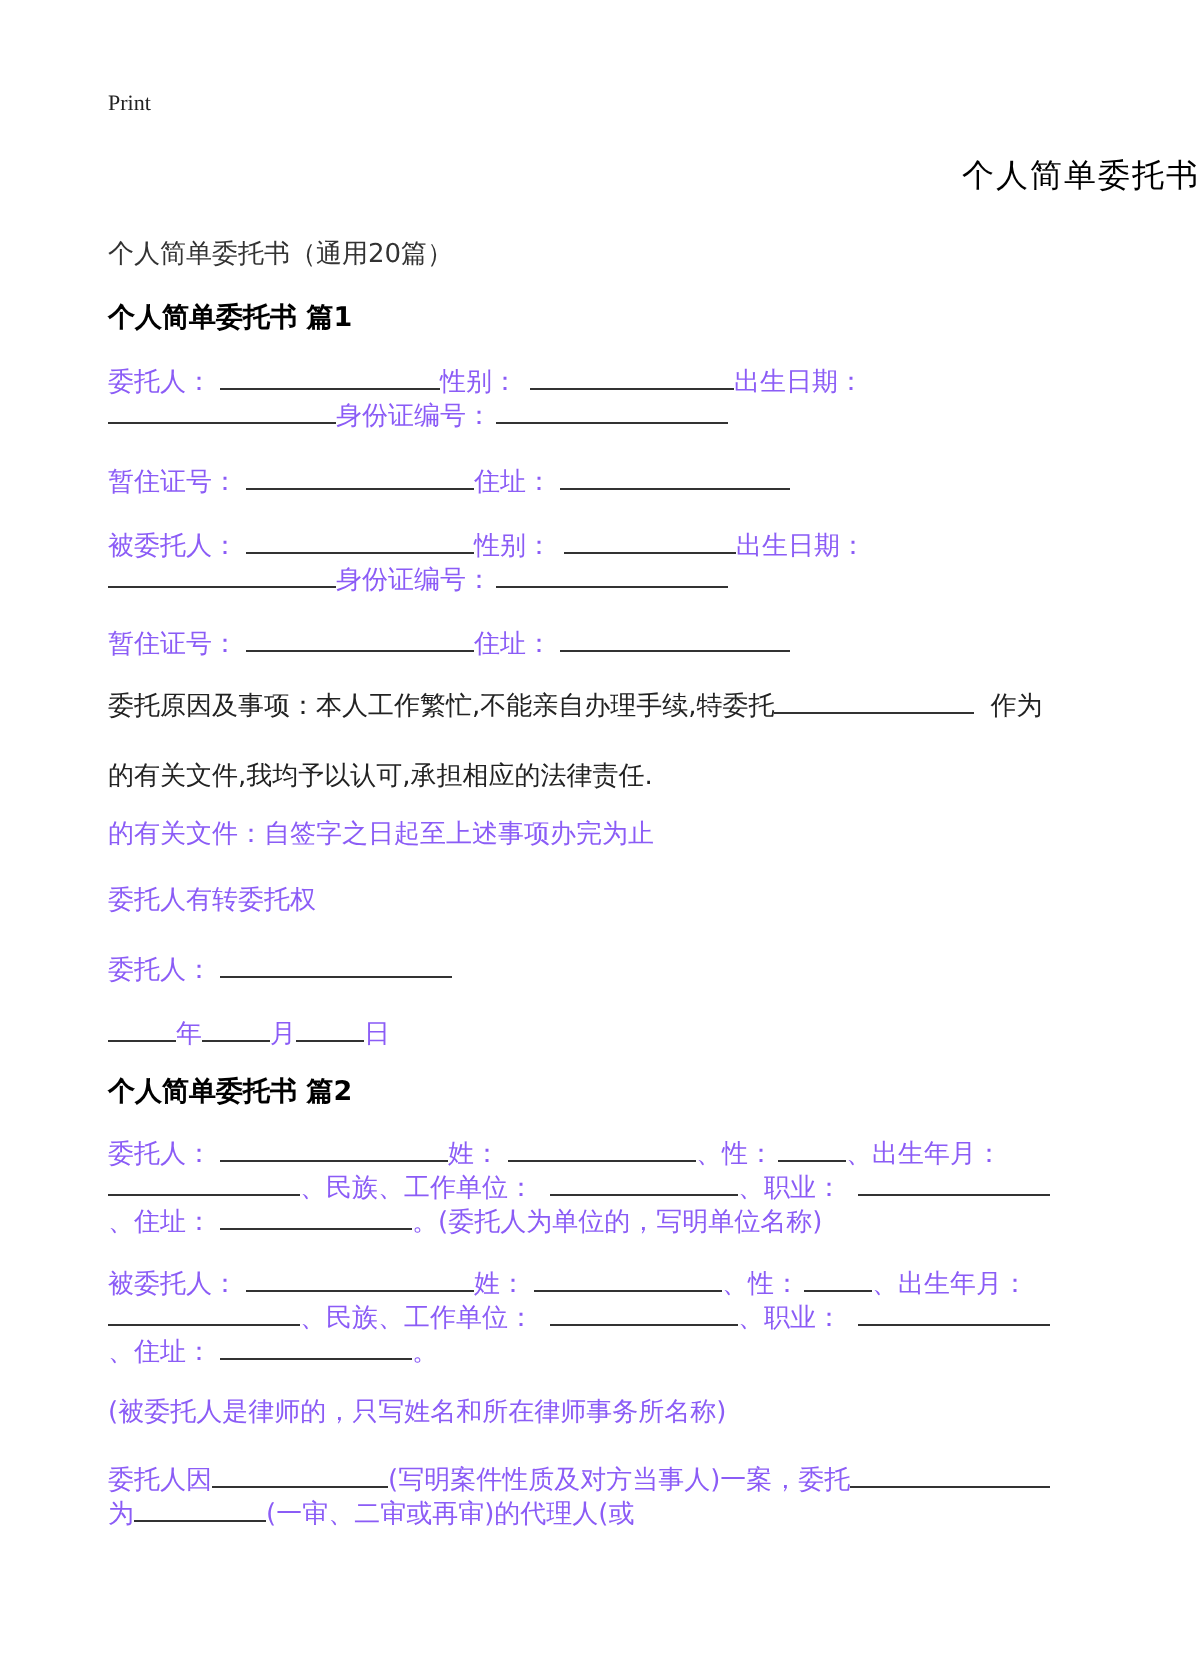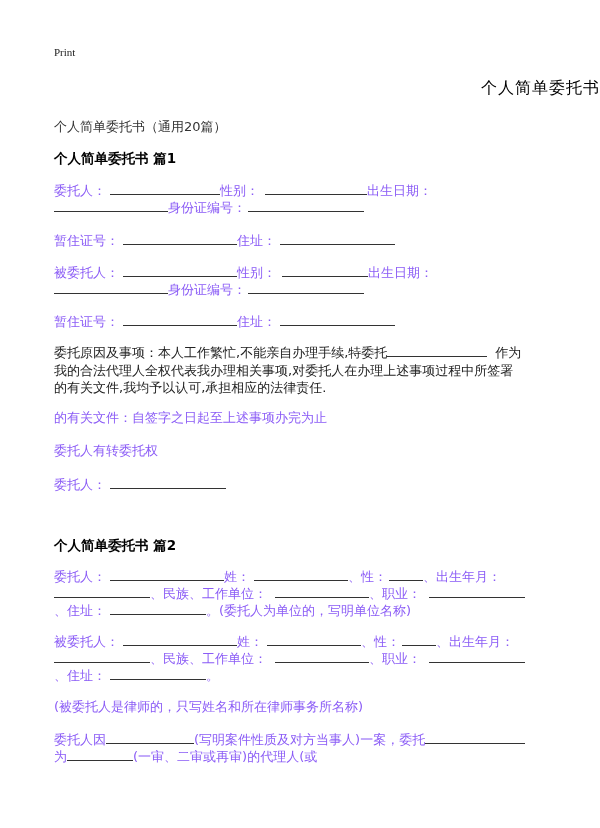--- a/index.html
+++ b/index.html
@@ -64,31 +64,34 @@
   <div class="line" style="top:280px;">
     <span class="blank" style="width:114px;"></span><span>身份证编号：</span><span class="blank" style="width:116px;margin-left:2px;"></span>
   </div>
 
   <div class="line" style="top:312px;">
     <span>暂住证号：</span><span class="blank" style="width:114px;margin-left:4px;"></span><span>住址：</span><span class="blank" style="width:115px;margin-left:4px;"></span>
   </div>
 
   <div class="para" style="top:343px;">
     <span>委托原因及事项：本人工作繁忙,不能亲自办理手续,特委托</span><span class="blank" style="width:100px;"></span><span style="margin-left:8px;">作为</span><br>
-    <span>我的合法代理人全权代表我办理相关事项,对委托人在办理上述事项过程中所签署</span><br>
+    <br>
     <span>的有关文件,我均予以认可,承担相应的法律责任.</span>
   </div>
 
   <div class="line" style="top:409px;">的有关文件：自签字之日起至上述事项办完为止</div>
   <div class="line" style="top:442px;">委托人有转委托权</div>
 
   <div class="line" style="top:475px;">
     <span>委托人：</span><span class="blank" style="width:116px;margin-left:4px;"></span>
   </div>
 
+  <div class="line" style="top:507px;">
+    <span class="blank" style="width:34px;"></span><span>年</span><span class="blank" style="width:34px;"></span><span>月</span><span class="blank" style="width:34px;"></span><span>日</span>
+  </div>
 
   <div class="h2" style="top:537px;">个人简单委托书 篇2</div>
 
   <div class="line" style="top:567px;">
     <span>委托人：</span><span class="blank" style="width:114px;margin-left:4px;"></span><span>姓：</span><span class="blank" style="width:94px;margin-left:4px;"></span><span>、性：</span><span class="blank" style="width:34px;margin-left:2px;"></span><span>、出生年月：</span>
   </div>
   <div class="line" style="top:584px;">
     <span class="blank" style="width:96px;"></span><span>、民族、工作单位：</span><span class="blank" style="width:94px;margin-left:8px;"></span><span>、职业：</span><span class="blank" style="width:96px;margin-left:8px;"></span>
   </div>
   <div class="line" style="top:601px;">

